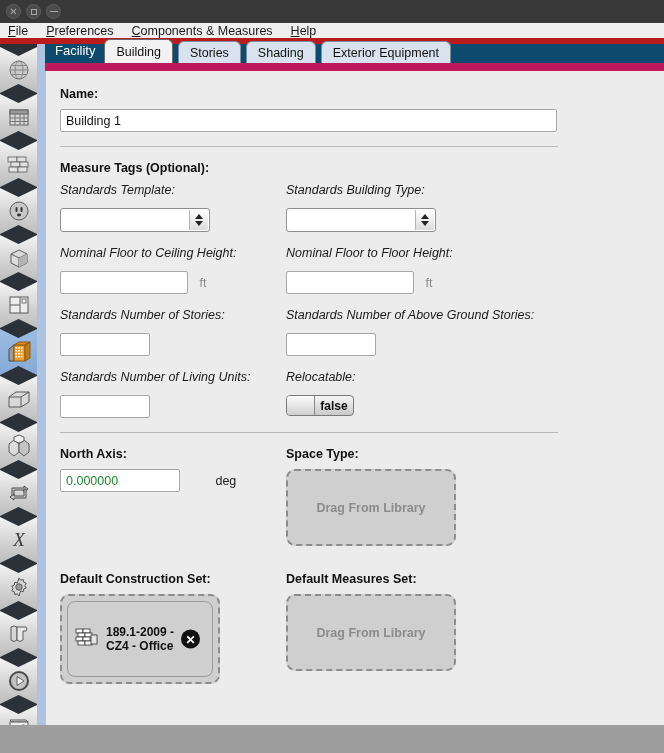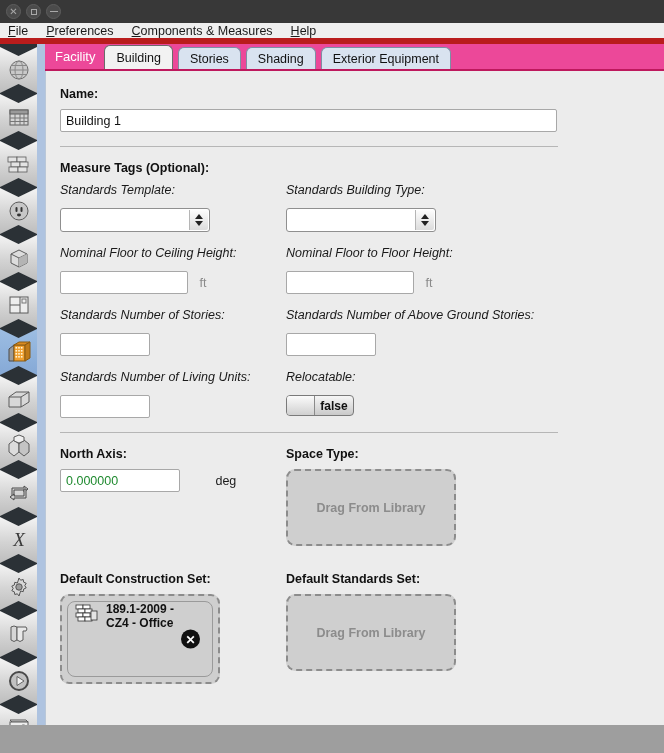--- a/index.html
+++ b/index.html
@@ -105,25 +105,25 @@
   
   .main {
     flex: 1 1 auto;
     background: #ececec;
     display: flex;
     flex-direction: column;
     min-width: 0;
   }
   .tabstrip {
     height: 27px;
-    background: #ec4899;
+    background: #0c4a6e;
     display: flex;
     align-items: flex-end;
     padding-left: 6px;
-    border-bottom: 2px solid #be185d;
+    border-bottom: 8px solid #be185d;
     position: relative;
   }
   .facility-label {
     color: #ffffff;
     font-size: 13px;
     padding: 0 4px 5px 4px;
     white-space: nowrap;
   }
   .tab {
     height: 22px;
@@ -270,20 +270,21 @@
     height: 90px;
     padding: 5px;
     background: #cfcfcf;
   }
   .card {
     width: 100%; height: 100%;
     border: 1px solid #9a9a9a;
     border-radius: 8px;
     background: #cfcfcf;
     display: flex;
+    align-items: center;
     padding: 0 6px;
     position: relative;
   }
   .card .cname {
     font-size: 12px;
     color: #111;
     line-height: 14px;
     margin-left: 6px;
     max-width: 78px;
   }
@@ -635,21 +636,21 @@
           <div class="col-b">
             <div class="dropzone">
               <span>Drag From Library</span>
             </div>
           </div>
         </div>
 
         <div style="height:26px"></div>
         <div class="grid2">
           <div class="col-a lbl-bold">Default Construction Set:</div>
-          <div class="col-b lbl-bold">Default Standards Set:</div>
+          <div class="col-b lbl-bold">Default Measures Set:</div>
         </div>
         <div class="grid2">
           <div class="col-a">
             <div class="dropzone filled">
               <div class="card">
                 <span>
                   <svg width="26" height="24" viewBox="0 0 26 24">
                     <g fill="#fdfdfd" stroke="#333" stroke-width="0.8">
                       <rect x="2" y="3" width="7" height="4"></rect>
                         <rect x="9" y="3" width="7" height="4"></rect>

